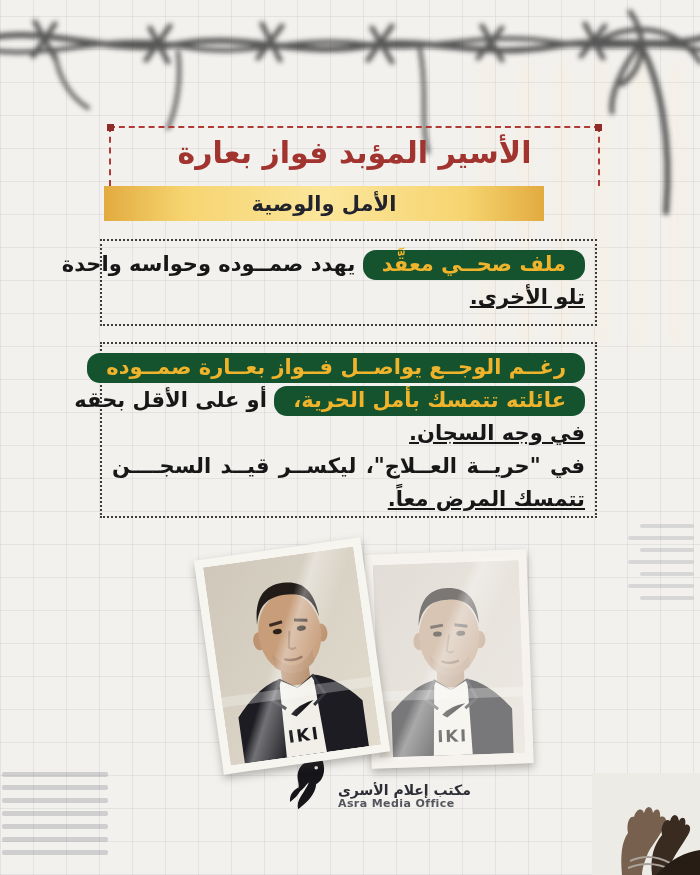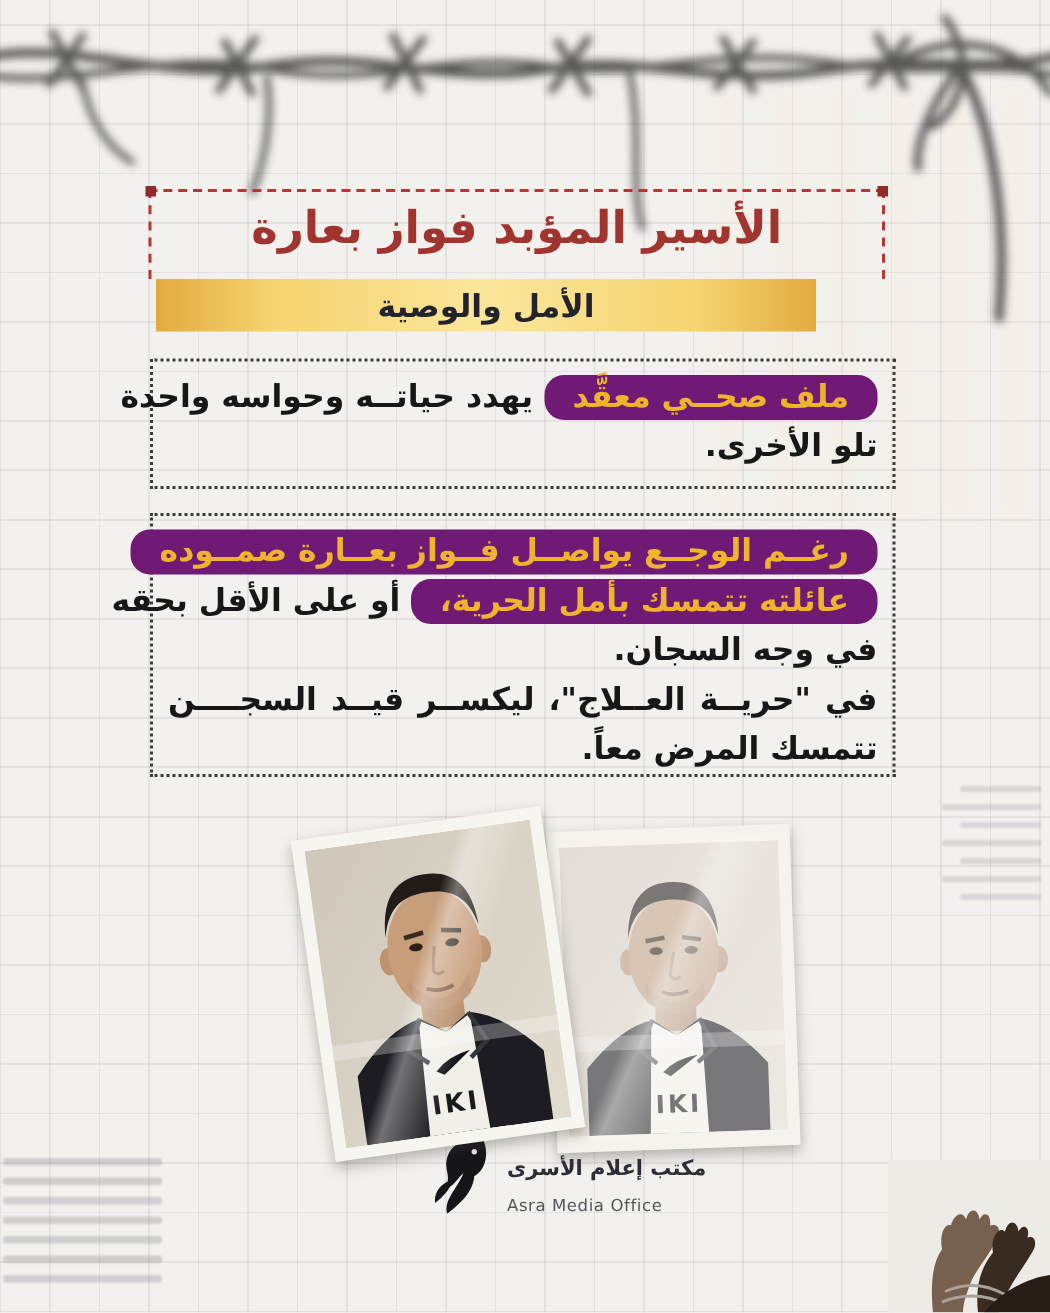--- a/index.html
+++ b/index.html
@@ -12,56 +12,56 @@
       repeating-linear-gradient(0deg, rgba(160,160,165,.18) 0 1px, transparent 1px 33px),
       repeating-linear-gradient(90deg, rgba(160,160,165,.18) 0 1px, transparent 1px 33px);
     z-index:0;}
   .streaks{position:absolute;left:455px;top:60px;width:245px;height:290px;z-index:0;
     background:repeating-linear-gradient(90deg, rgba(255,243,220,0) 0 26px, rgba(252,232,200,.55) 26px 38px);
     filter:blur(7px);opacity:.5;}
 
   .wire{position:absolute;left:0;top:0;z-index:2;}
 
   
-  .title-frame{position:absolute;left:99px;top:126px;width:487px;height:58px;z-index:3;
+  .title-frame{position:absolute;left:109px;top:126px;width:487px;height:58px;z-index:3;
     border-top:2px dashed #b03a36;border-left:2px dashed #b03a36;border-right:2px dashed #b03a36;}
   .title-frame::before,.title-frame::after{content:"";position:absolute;top:-4px;width:7px;height:7px;background:#8f2b28;}
   .title-frame::before{left:-4px;} .title-frame::after{right:-4px;}
   .poster-title{position:absolute;left:0;right:0;top:7px;text-align:center;
     font-size:30px;font-weight:bold;color:#a23430;direction:rtl;}
 
   .banner{position:absolute;left:104px;top:186px;width:440px;height:35px;z-index:3;
     background:linear-gradient(90deg,#e2ab3f 0%,#f6d470 18%,#fbe69b 50%,#f6d470 82%,#e2ab3f 100%);
     display:flex;align-items:center;justify-content:center;}
   .banner-text{font-size:21px;font-weight:bold;color:#23232e;direction:rtl;}
 
   
   .tblock{position:absolute;left:100px;width:497px;z-index:3;
     border:2px dotted #3c3c3c;padding:7px 10px;box-sizing:border-box;direction:rtl;}
   .tblock .line{font-size:21px;font-weight:bold;color:#171717;line-height:33px;
     text-align:justify;text-align-last:justify;white-space:nowrap;}
-  .tblock .line.short{text-align:left;text-align-last:right;}
-  .hl{background:#701a75;color:#f0b42c;padding:2px 19px 4px;border-radius:13px;}
+  .tblock .line.short{text-align:left;text-align-last:right;text-decoration:underline;}
+  .hl{background:#14532d;color:#f0b42c;padding:2px 19px 4px;border-radius:13px;}
   .block1{top:239px;height:87px;}
   .block2{top:342px;height:176px;}
 
   
   .photo{position:absolute;background:#f7f5f0;padding:8px;box-shadow:0 4px 9px rgba(60,55,50,.35);}
   .photo svg{display:block;}
   .photo1{left:208px;top:548px;transform:rotate(-8deg);z-index:6;}
   .photo2{left:368px;top:552px;transform:rotate(-2deg);z-index:5;}
   .photo2 .ph-inner{filter:contrast(.8) brightness(1.14) saturate(.75);}
   .photo2::after{content:"";position:absolute;inset:0;background:rgba(244,242,238,.35);}
   .gloss{position:absolute;inset:8px;background:linear-gradient(115deg,transparent 42%,rgba(255,255,255,.38) 47%,rgba(255,255,255,.1) 58%,transparent 62%);pointer-events:none;}
 
   
   .logo{position:absolute;left:286px;top:757px;z-index:4;display:flex;align-items:flex-end;gap:6px;}
   .logo-text{display:flex;flex-direction:column;line-height:1.15;}
   .logo-ar{font-size:14px;font-weight:bold;color:#2d2d36;direction:rtl;text-align:left;}
-  .logo-en{font-size:11px;font-weight:normal;color:#55555c;letter-spacing:.4px;margin-top:11px;}
+  .logo-en{font-size:11px;font-weight:bold;color:#55555c;letter-spacing:.4px;}
 
   
   .hands{position:absolute;right:0;bottom:0;z-index:4;}
 
   
   .wm{position:absolute;z-index:1;filter:blur(.7px);}
   .wm i{display:block;background:rgba(125,125,138,.22);height:4px;border-radius:2px;margin-bottom:8px;}
   .wm-right{left:628px;top:524px;width:66px;}
   .wm-right i:nth-child(odd){margin-left:12px;}
   .wm-left{left:2px;top:772px;width:106px;}
@@ -101,21 +101,21 @@
 
 <div class="title-frame">
   <div class="poster-title">الأسير المؤبد فواز بعارة</div>
 </div>
 
 <div class="banner">
   <span class="banner-text">الأمل والوصية</span>
 </div>
 
 <div class="tblock block1">
-  <div class="line"><span class="hl">ملف صحــي معقَّد</span> <span>يهدد حياتــه وحواسه واحدة</span></div>
+  <div class="line"><span class="hl">ملف صحــي معقَّد</span> <span>يهدد صمــوده وحواسه واحدة</span></div>
   <div class="line short">تلو الأخرى.</div>
 </div>
 
 <div class="tblock block2">
   <div class="line"><span class="hl">رغــم الوجــع يواصــل فــواز بعــارة صمــوده</span></div>
   <div class="line"><span class="hl">عائلته تتمسك بأمل الحرية،</span> <span>أو على الأقل بحقه</span></div>
   <div class="line short">في وجه السجان.</div>
   <div class="line">في "حريــة العــلاج"، ليكســر قيــد السجــــن</div>
   <div class="line short">تتمسك المرض معاً.</div>
 </div>

